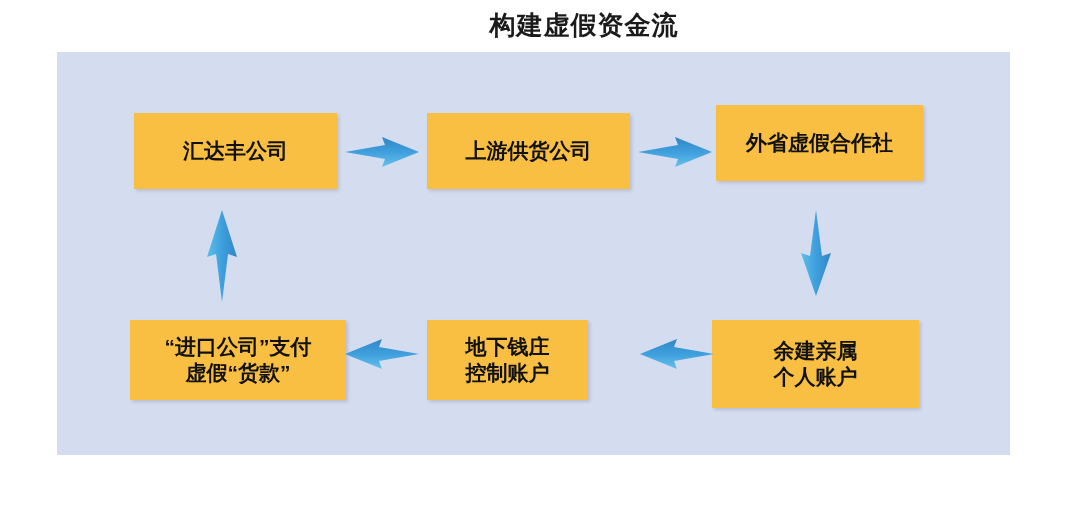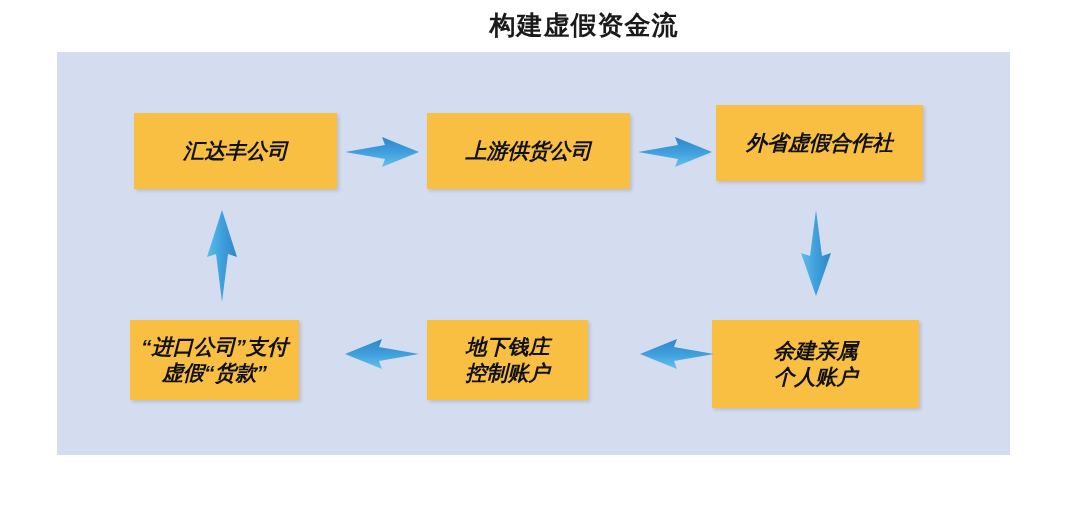--- a/index.html
+++ b/index.html
@@ -28,21 +28,20 @@
     padding-left: 44px;
   }
 
   #flow-panel {
     position: absolute;
     left: 57px;
     top: 52px;
     width: 953px;
     height: 403px;
     background: #d4dcf0;
-    font-style: italic;
   }
 
   .flow-node {
     position: absolute;
     background: #f9bf43;
     color: #111111;
     font-weight: bold;
     font-size: 21px;
     line-height: 1.25;
     display: flex;
@@ -54,21 +53,21 @@
   .flow-node .node-label {
     white-space: pre-line;
   }
 
   
   #node-huidafeng   { left: 77px;  top: 61px;  width: 203px; height: 76px; }
   #node-upstream    { left: 370px; top: 61px;  width: 203px; height: 76px; align-items: center; }
   #node-coop        { left: 659px; top: 53px;  width: 207px; height: 76px; }
 
   
-  #node-importpay   { left: 73px;  top: 268px; width: 169px; height: 80px; }
+  #node-importpay   { left: 73px;  top: 268px; width: 216px; height: 80px; }
   #node-underground { left: 370px; top: 268px; width: 161px; height: 80px; }
   #node-relatives   { left: 655px; top: 268px; width: 207px; height: 88px; }
 
   .flow-arrow {
     position: absolute;
   }
   .flow-arrow svg { display: block; }
 
   #arrow-huidafeng-upstream { left: 288px; top: 83px; }
   #arrow-upstream-coop      { left: 581px; top: 83px; }

